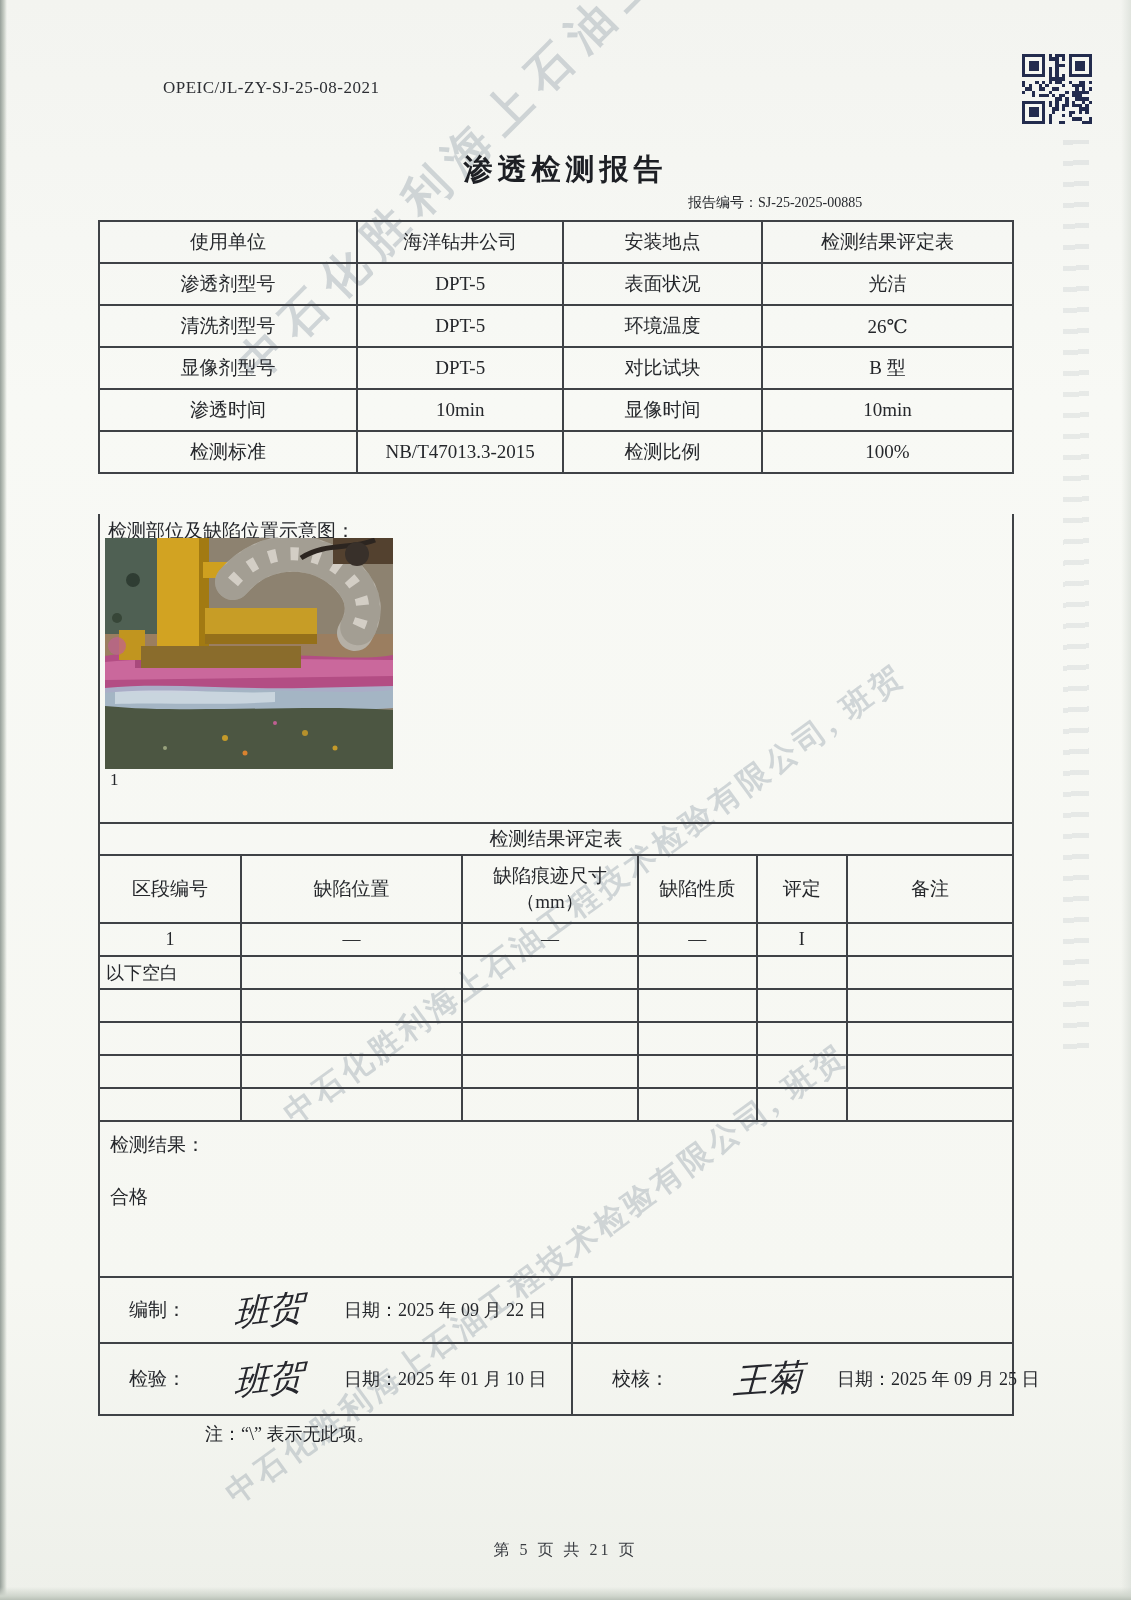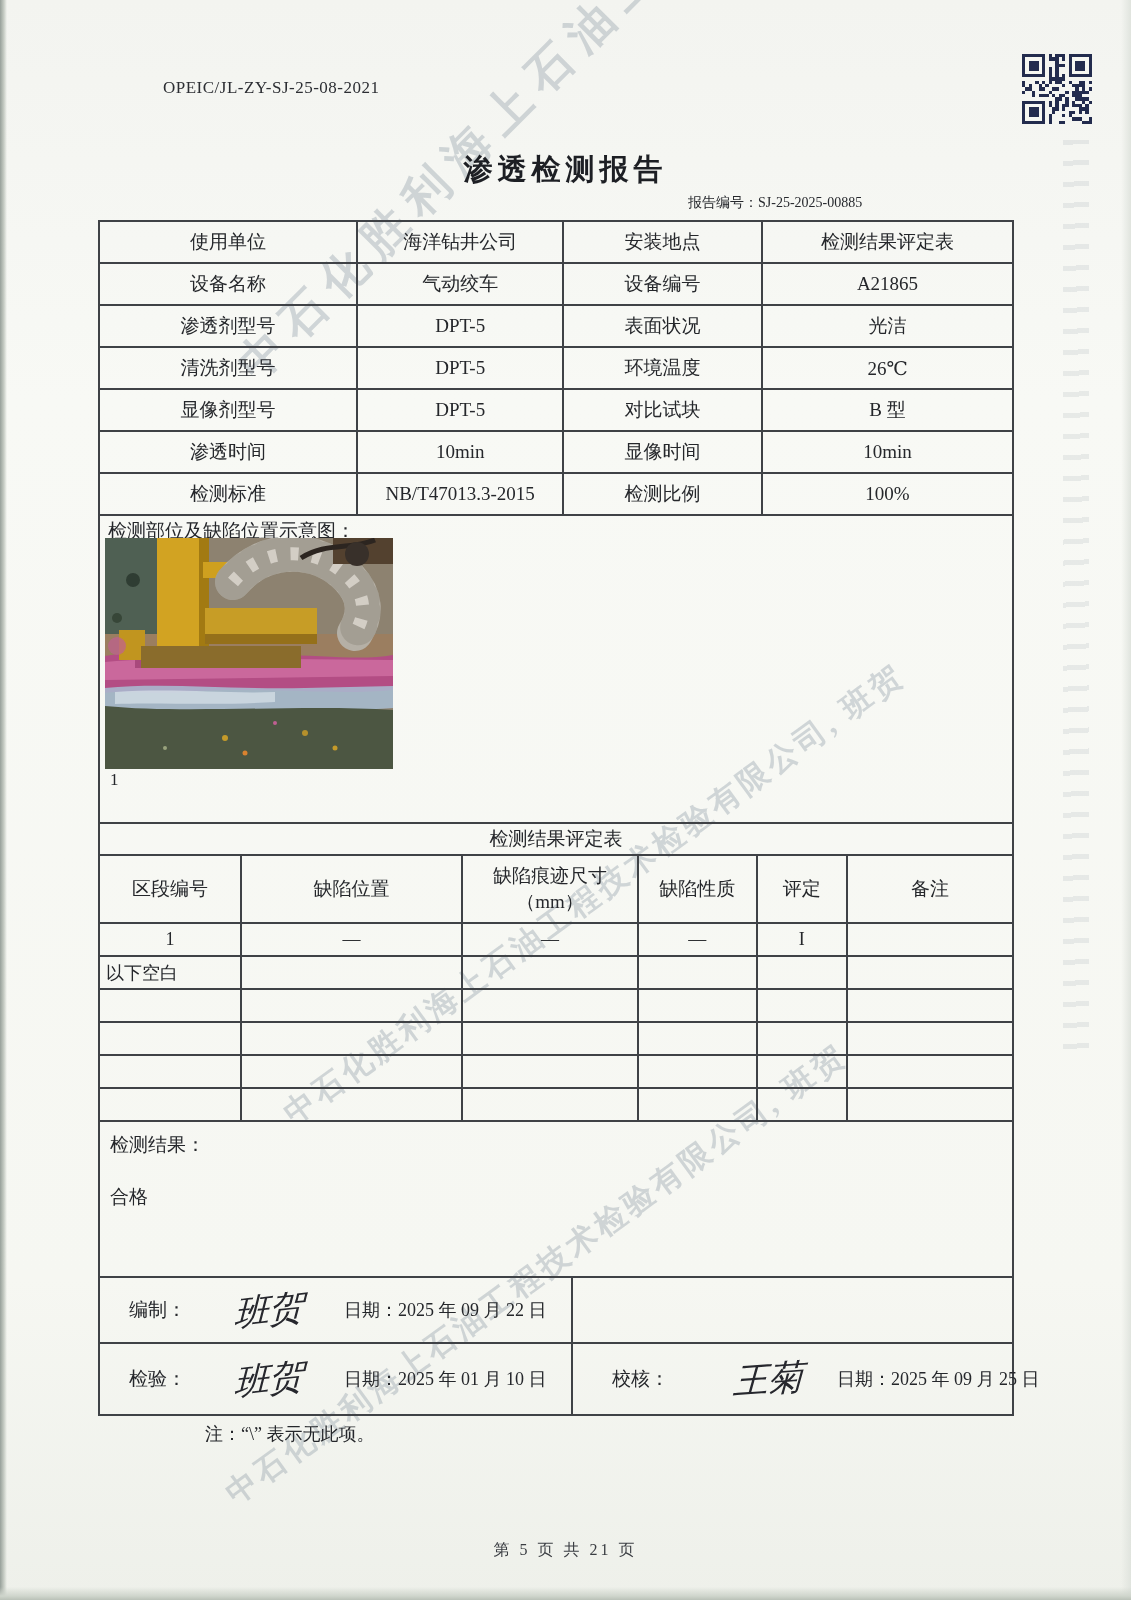--- a/index.html
+++ b/index.html
@@ -219,26 +219,20 @@
 
 <table class="info-table">
   <tbody>
       <tr>
     <td class="c1">使用单位</td>
     <td class="c2">海洋钻井公司</td>
     <td class="c3">安装地点</td>
     <td class="c4">检测结果评定表</td>
   </tr>
   <tr>
-    <td>设备名称</td>
-    <td>气动绞车</td>
-    <td>设备编号</td>
-    <td>A21865</td>
-  </tr>
-  <tr>
     <td>渗透剂型号</td>
     <td>DPT-5</td>
     <td>表面状况</td>
     <td>光洁</td>
   </tr>
   <tr>
     <td>清洗剂型号</td>
     <td>DPT-5</td>
     <td>环境温度</td>
     <td>26℃</td>

